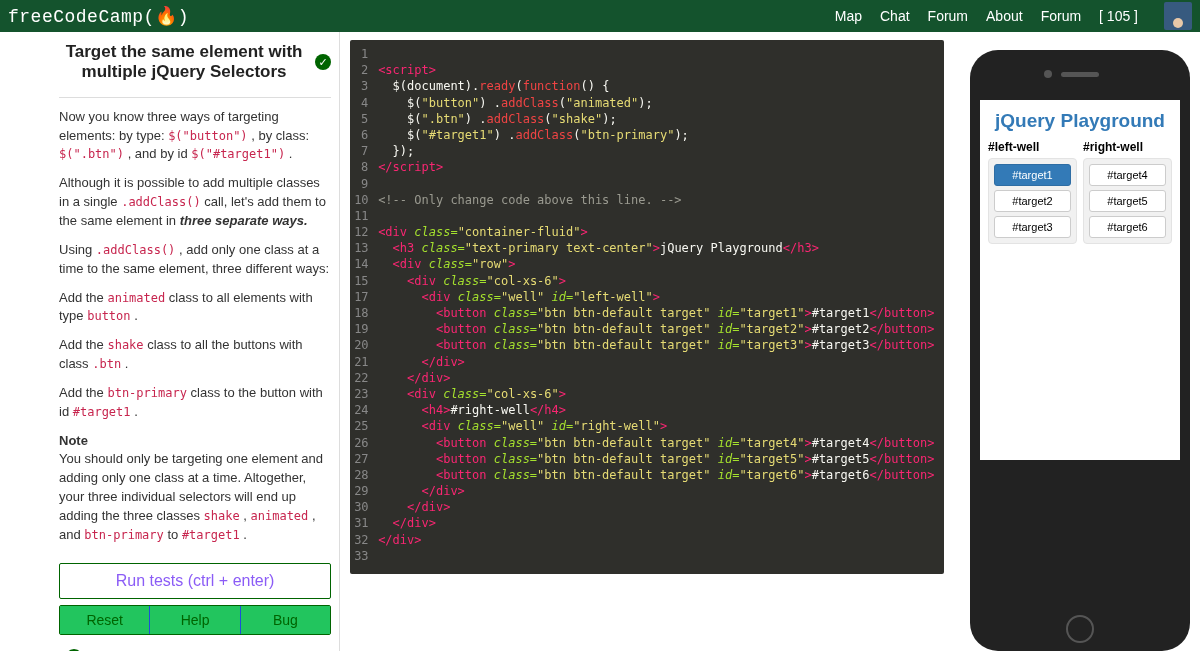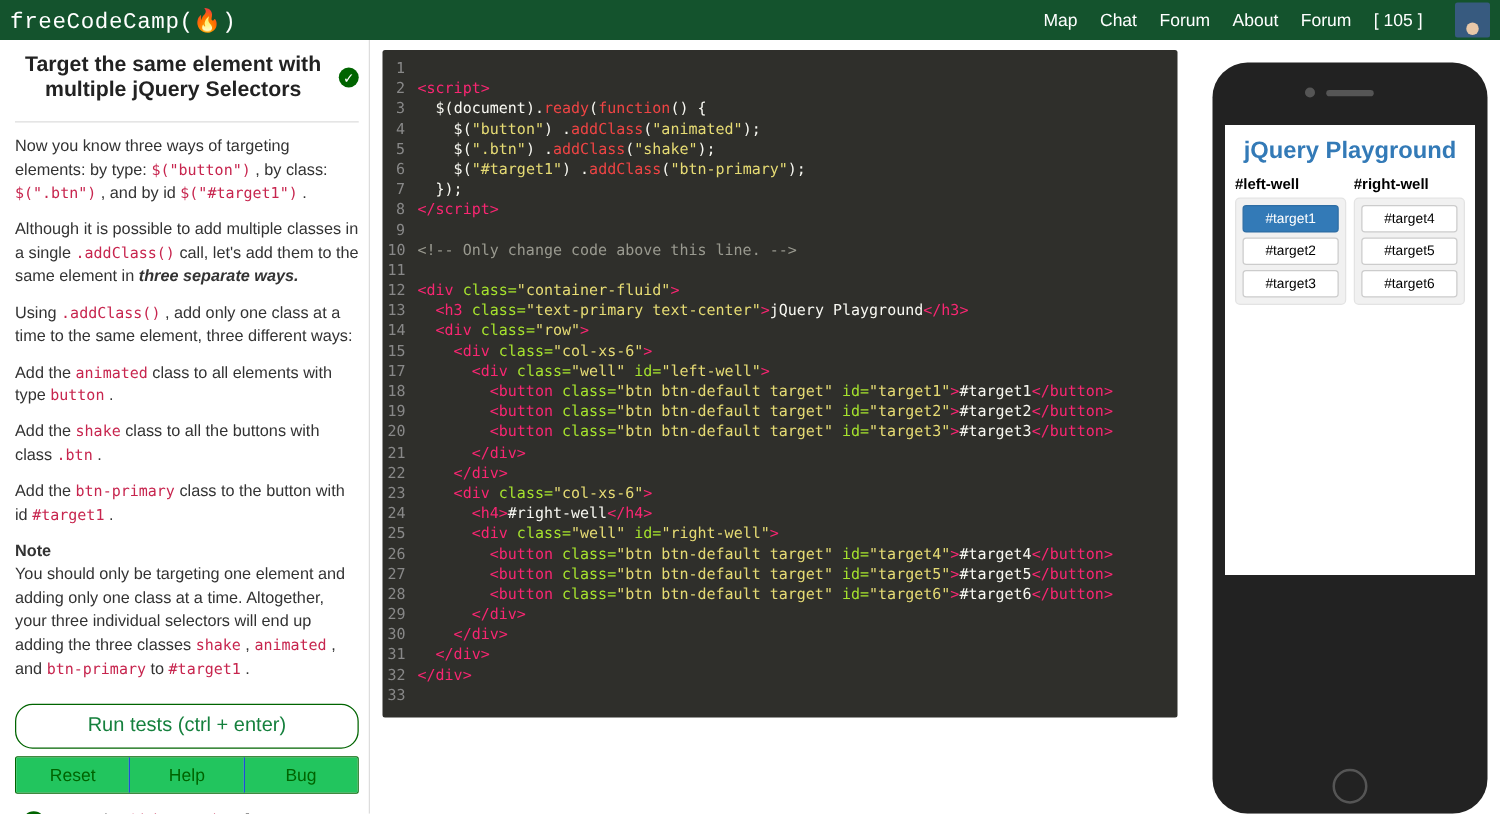--- a/index.html
+++ b/index.html
@@ -5,47 +5,47 @@
   * { box-sizing: border-box; margin: 0; padding: 0; }
   html, body { width: 1200px; height: 651px; font-family: "Helvetica Neue", Arial, sans-serif; background: #fff; overflow: hidden; }
   
   .header { height: 32px; background: #14532d; color: #fff; display: flex; align-items: center; padding: 0 8px; font-size: 16px; }
   .brand { font-family: "Courier New", monospace; letter-spacing: .5px; font-size: 18px; }
   .nav { margin-left: auto; display: flex; align-items: center; gap: 18px; font-size: 14px; }
   .nav-item { cursor: pointer; }
   .avatar { width: 28px; height: 28px; background: #375a7f; border-radius: 2px; display: flex; align-items: flex-end; justify-content: center; overflow: hidden; margin-left: 8px; }
   .avatar-head { width: 10px; height: 10px; background: #e8c8a8; border-radius: 50%; margin-bottom: 2px; }
   
-  .main { display: flex; height: calc(651px - 32px); }
+  .main { display: flex; height: calc(651px - 32px); padding-left: 47px; }
   .left-panel { width: 296px; border-right: 1px solid #ddd; padding: 10px 8px 0 12px; overflow-y: auto; position: relative; }
   .title-row { display: flex; align-items: center; justify-content: center; gap: 6px; padding-bottom: 8px; }
   .lesson-title { text-align: center; font-size: 17px; font-weight: 600; color: #222; line-height: 1.2; }
   .check-icon { width: 16px; height: 16px; border-radius: 50%; background: #006400; color: #fff; font-size: 11px; display: inline-flex; align-items: center; justify-content: center; flex: none; }
   hr.sep { border: none; border-top: 1px solid #ddd; margin: 6px 0 10px; }
   .instr { font-size: 13px; color: #333; line-height: 1.45; }
   .instr p { margin-bottom: 10px; }
   code.ic { font-family: Menlo, Consolas, monospace; font-size: 12px; color: #c7254e; }
   .em { font-style: italic; font-weight: bold; }
-  .btn-run { width: 100%; margin-top: 8px; border: 1px solid #006400; color: #15803d; background: #fff; font-size: 16px; padding: 8px 0; cursor: pointer; border-radius: 14px; }
+  .btn-run { width: 100%; margin-top: 8px; border: 1px solid #006400; color: #8b5cf6; background: #fff; font-size: 16px; padding: 8px 0; cursor: pointer; border-radius: 2px; }
   .btn-row { display: flex; margin-top: 6px; border: 1px solid #006400; border-radius: 2px; }
   .btn-row button { flex: 1; background: #22c55e; border: none; color: #006400; font-size: 14px; padding: 6px 0; cursor: pointer; }
   .btn-row button + button { border-left: 1px solid #1d4ed8; }
   .tests { margin-top: 14px; }
   .test-item { display: flex; align-items: flex-start; gap: 14px; margin-bottom: 12px; font-family: Menlo, Consolas, monospace; font-size: 11px; color: #333; }
   .test-item .tick { width: 18px; height: 18px; border-radius: 50%; background: #006400; color: #fff; display: flex; align-items: center; justify-content: center; font-size: 11px; flex: none; margin-left: 6px; }
   .test-text { text-align: justify; }
   .test-text .tc { color: #c7254e; }
   
   .editor-panel { flex: 1; padding: 8px 10px 0 10px; }
   .editor { background: #2f2f2b; color: #ddd; font-family: Menlo, Consolas, monospace; font-size: 12px; padding: 6px 10px 10px 4px; border-radius: 2px; }
   .line { display: flex; white-space: pre; line-height: 1.35; }
   .gutter { width: 24px; text-align: right; color: #888; padding-right: 10px; flex: none; user-select: none; }
   .c-red { color: #f92672; }
   .c-white { color: #f8f8f2; }
-  .c-green { color: #a6e22e; }
+  .c-green { color: #a6e22e; font-style: italic; }
   .c-blue { color: #ef4444; }
   .c-yellow { color: #e6db74; }
   .c-grey { color: #9a9a90; }
   
   .phone-panel { width: 248px; padding: 18px 10px 0 0; display: flex; justify-content: flex-end; }
   .phone { width: 220px; background: #222; border-radius: 28px; padding: 50px 10px 40px 10px; position: relative; }
   .speaker { position: absolute; top: 22px; left: 50%; transform: translateX(-50%); width: 38px; height: 5px; background: #555; border-radius: 3px; }
   .cam { position: absolute; top: 20px; left: 74px; width: 8px; height: 8px; background: #555; border-radius: 50%; }
   .home-btn { position: absolute; bottom: 8px; left: 50%; transform: translateX(-50%); width: 28px; height: 28px; border: 2px solid #555; border-radius: 50%; }
   .screen { background: #fff; height: 360px; padding: 10px 8px; }

